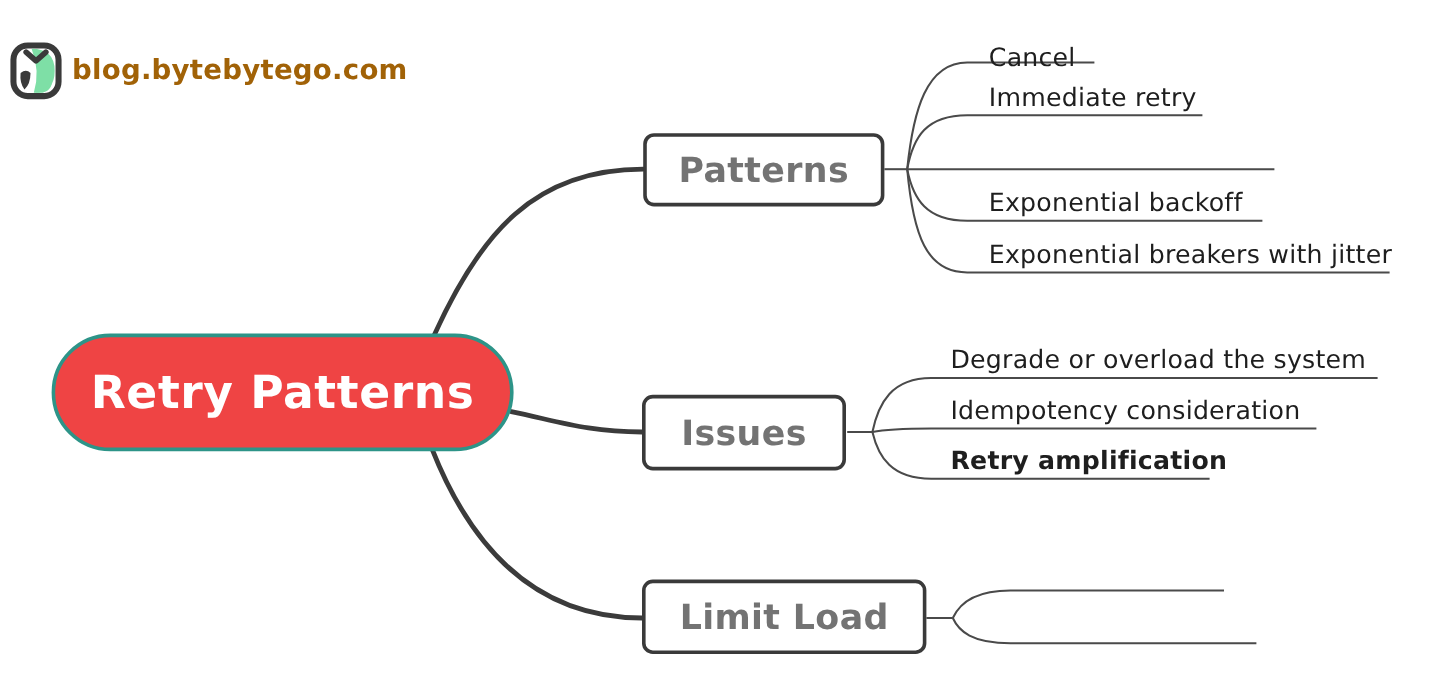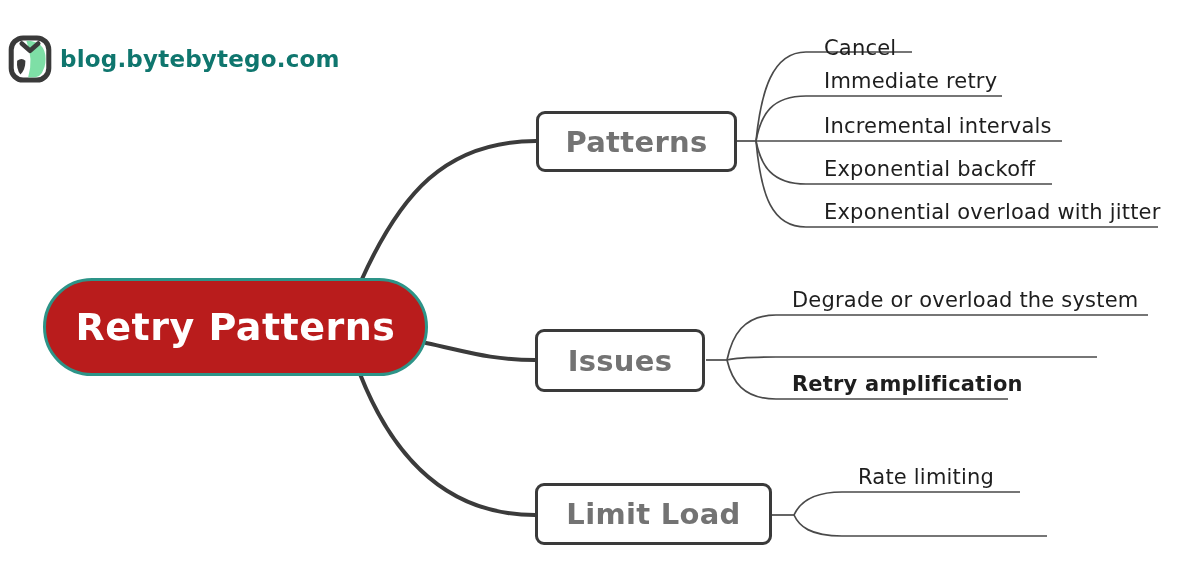--- a/index.html
+++ b/index.html
@@ -25,30 +25,30 @@
     position: absolute;
     left: 8px; top: 34px;
     display: flex;
     align-items: center;
     gap: 8px;
   }
   .site-badge .logo { width: 44px; height: 50px; }
   .site-badge .site-text {
     font-size: 23px;
     font-weight: bold;
-    color: #0f766e;
+    color: #a16207;
     letter-spacing: 0.2px;
   }
 
   
   .root-node {
     position: absolute;
     left: 43px; top: 278px;
     width: 385px; height: 98px;
-    background: #b91c1c;
+    background: #ef4444;
     border: 3px solid #2D9488;
     border-radius: 49px;
     display: flex;
     align-items: center;
     justify-content: center;
   }
   .root-node .root-label {
     color: #ffffff;
     font-size: 38px;
     font-weight: bold;
@@ -137,22 +137,21 @@
   </div>
   <div class="branch-node node-limitload">
     <span class="branch-label">Limit Load</span>
   </div>
   <div class="branch-node node-issues">
     <span class="branch-label">Issues</span>
   </div>
 
   <span class="leaf-label" style="left:824px; top:24px;margin-top:11px;">Cancel</span>
   <span class="leaf-label" style="left:824px; top:68px;">Immediate retry</span>
-  <span class="leaf-label" style="left:824px; top:113px;">Incremental intervals</span>
   <span class="leaf-label" style="left:824px; top:156px;">Exponential backoff</span>
-  <span class="leaf-label" style="left:824px; top:199px;">Exponential overload with jitter</span>
+  <span class="leaf-label" style="left:824px; top:199px;">Exponential breakers with jitter</span>
 
   <span class="leaf-label" style="left:792px; top:287px;">Degrade or overload the system</span>
+  <span class="leaf-label" style="left:792px; top:329px;">Idempotency consideration</span>
   <span class="leaf-label" style="left:792px; top:371px;font-weight:bold;">Retry amplification</span>
 
-  <span class="leaf-label" style="left:858px; top:464px;">Rate limiting</span>
 
 </div>
 
 </body></html>

